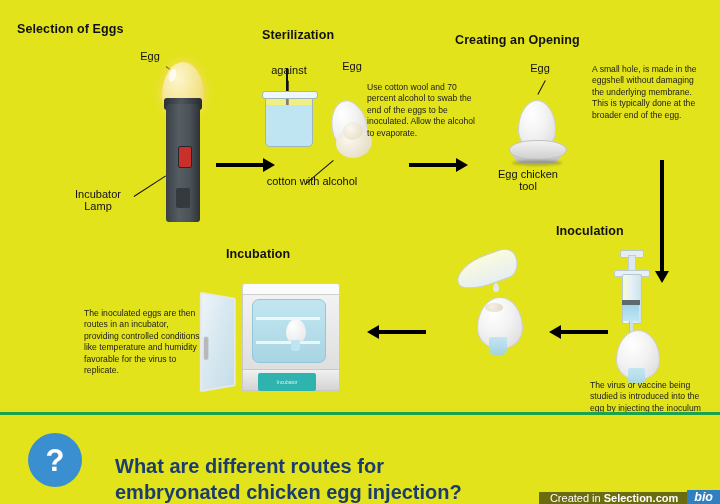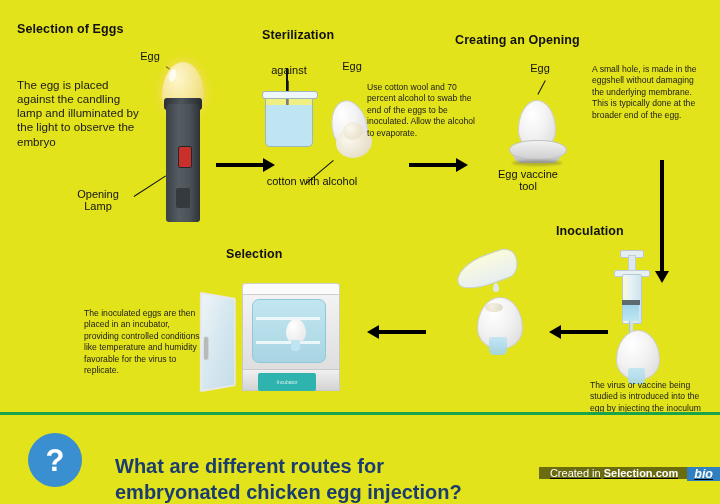--- a/index.html
+++ b/index.html
@@ -122,24 +122,23 @@
     text-align: center;
     color: rgba(190,190,120,0.55);
     pointer-events: none;
   }
   #watermark .ar { font-size: 25px; line-height: 1; font-weight: bold; }
   #watermark .en { font-size: 13px; line-height: 1.3; letter-spacing: .3px; }
 
   #biorender {
     position: absolute;
     right: 0; bottom: 0;
-    height: 37px;
+    height: 31px;
     display: flex;
-    align-items: flex-start;
-    text-decoration: underline;
+    align-items: flex-end;
   }
   #br-label {
     background: #6b6b10;
     color: #ffffff;
     font-size: 11px;
     display: flex; align-items: center;
     padding: 0 9px 0 11px;
     white-space: nowrap;
   }
   #br-label b { font-weight: bold; margin-left: 3px; }
@@ -354,26 +353,25 @@
     border:1px solid #c9c9c9;
   }
 </style>
 </head>
 <body>
 
 <div id="canvas" style="background: rgb(227, 227, 28);">
 
   <div class="abs sect-title" style="left:17px; top:22px;">Selection of Eggs</div>
 
-  <div class="abs big-text" style="left:17px; top:78px; width:128px;">The egg is placed against the candling lamp and illuminated by the light to observe the embryo</div>
 
   <div class="abs label-text" style="left:128px; top:50px; width:44px;">Egg</div>
   <div class="leader" style="left:166px; top:66px; width:18px; transform: rotate(36deg);"></div>
 
-  <div class="abs label-text" style="left:62px; top:188px; width:72px;">Opening Lamp</div>
+  <div class="abs label-text" style="left:62px; top:188px; width:72px;">Incubator Lamp</div>
   <div class="leader" style="left:134px; top:196px; width:38px; transform: rotate(-33deg);"></div>
 
   <div id="lamp-group">
     <div class="lamp-egg"></div>
     <div class="lamp-collar"></div>
     <div class="lamp-body"></div>
     <div class="lamp-switch"></div>
     <div class="lamp-slot"></div>
   </div>
 
@@ -410,21 +408,21 @@
   <div class="abs label-text" style="left:518px; top:62px; width:44px;">Egg</div>
   <div class="leader" style="left:538px; top:94px; width:16px; transform: rotate(-62deg);"></div>
 
   <div id="pierce-group">
     <div class="plain-egg" id="pg-egg"></div>
     <div class="pg-base-bot"></div>
     <div class="pg-base-top"></div>
     <div class="pg-shadow"></div>
   </div>
 
-  <div class="abs label-text" style="left:495px; top:168px; width:66px;">Egg vaccine tool</div>
+  <div class="abs label-text" style="left:495px; top:168px; width:66px;">Egg chicken tool</div>
 
   <div class="abs body-text" style="left:592px; top:64px; width:116px;">A small hole, is made in the eggshell without damaging the underlying membrane. This is typically done at the broader end of the egg.</div>
 
   <div class="arrow-v" style="left:660px; top:160px; height:112px;"></div>
 
   <div class="abs sect-title" style="left:556px; top:224px;">Inoculation</div>
 
   <div id="inoc-group">
     <div class="syr-plunger-top"></div>
     <div class="syr-stem"></div>
@@ -445,38 +443,38 @@
     <div class="wax-cup"></div>
     <div class="wax-drop"></div>
     <div class="plain-egg" id="seal-egg"></div>
     <div class="seal-patch"></div>
     <div class="seal-tape"></div>
   </div>
 
 
   <div class="arrow-h left" style="left:378px; top:330px; width:48px;"></div>
 
-  <div class="abs sect-title" style="left:226px; top:247px;">Selection</div>
+  <div class="abs sect-title" style="left:226px; top:247px;">Incubation</div>
 
   <div id="incu-group">
     <div class="incu-body"></div>
     <div class="incu-top"></div>
     <div class="incu-chamber"></div>
     <div class="incu-shelf" style="left:58px; top:34px; width:64px;"></div>
     <div class="incu-shelf" style="left:58px; top:58px; width:64px;"></div>
     <div class="incu-egg"></div>
     <div class="incu-egg-tube"></div>
     <div class="incu-base"></div>
     <div class="incu-panel">Incubator</div>
     <div class="incu-door">
       <div class="incu-handle"></div>
     </div>
   </div>
 
-  <div class="abs body-text" style="left:84px; top:308px; width:118px;">The inoculated eggs are then placed in an incubator, providing controlled conditions like temperature and humidity favorable for the virus to replicate.</div>
+  <div class="abs body-text" style="left:84px; top:308px; width:118px;">The inoculated eggs are then routes in an incubator, providing controlled conditions like temperature and humidity favorable for the virus to replicate.</div>
 
   <div id="watermark">
     <div class="ar">مستقل</div>
     <div class="en">mostaql.com</div>
   </div>
 
   <div id="banner" style="border-top-color: rgb(26, 163, 74);">
     <div id="q-circle" style="background: rgb(58, 143, 208);">?</div>
     <div id="q-text" style="color: rgb(27, 60, 110);">What are different routes for embryonated chicken egg injection?</div>
   </div>

